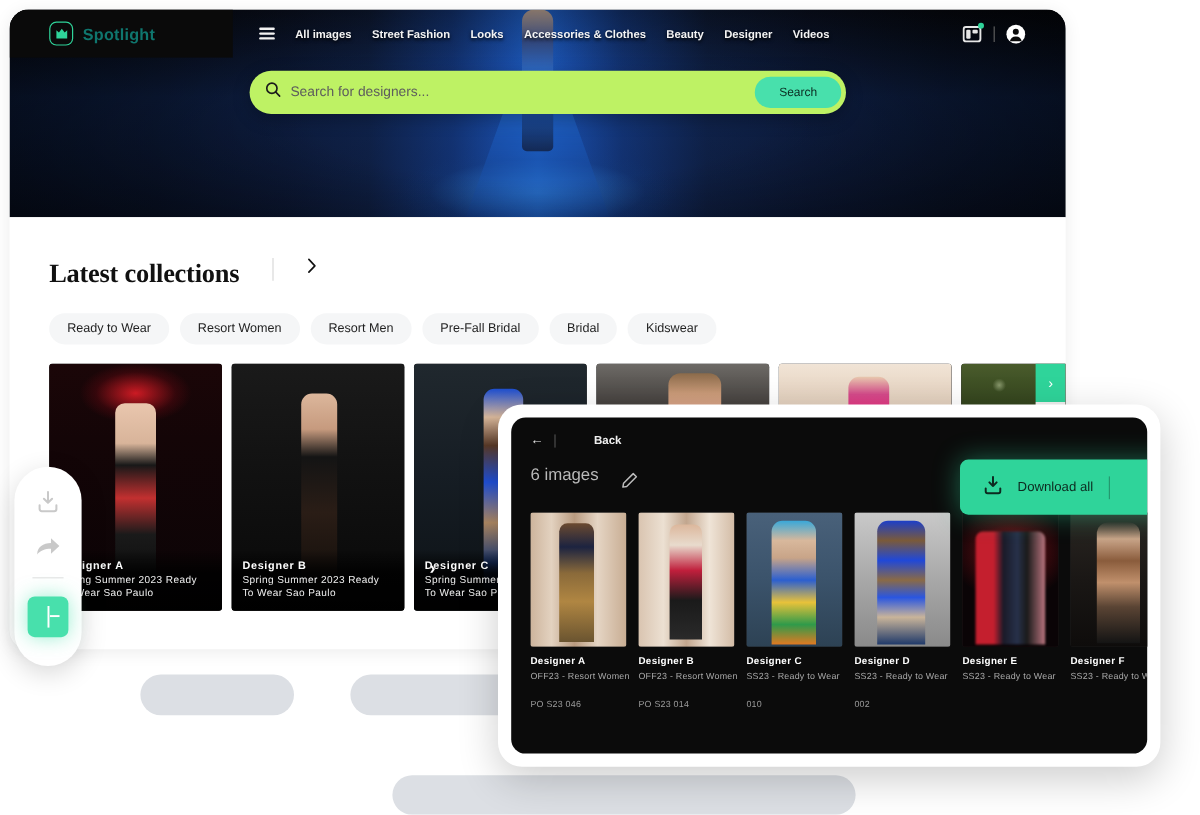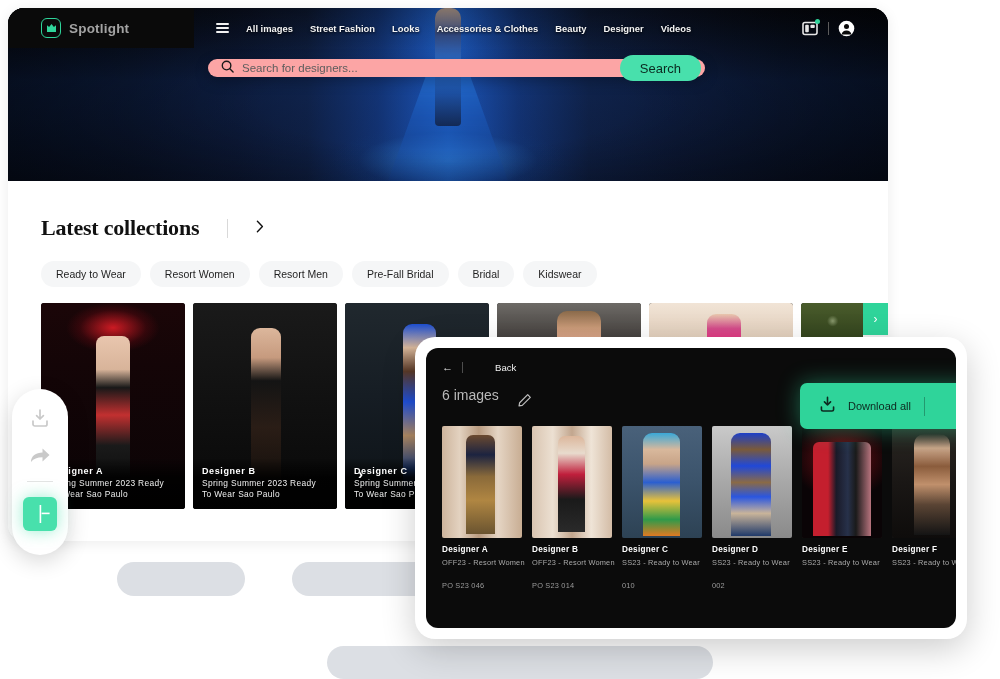--- a/index.html
+++ b/index.html
@@ -110,21 +110,21 @@
   }
   .logo-mark {
     width: 20px; height: 20px;
     border: 1.6px solid #2fd49a;
     border-radius: 6px;
     display: flex; align-items: center; justify-content: center;
     flex: 0 0 auto;
   }
   .logo-glyph { display:block; }
   .logo-text {
-    color: #a3a3a3;
+    color: #0f766e;
     font-size: 13.5px;
     font-weight: bold;
     letter-spacing: 0.2px;
   }
   .topbar-mid {
     flex: 1 1 auto;
     height: 40px;
     display: flex;
     align-items: center;
     gap: 17px;
@@ -158,22 +158,22 @@
   }
   .vdiv { width: 1px; height: 13px; background: #5c5c5c; }
   .avatar-icon { width: 17px; height: 17px; cursor: pointer; }
 
   
   .searchbar {
     position: absolute;
     left: 200px;
     top: 51px;
     width: 497px;
-    height: 18px;
-    background: #fca5a5;
+    height: 36px;
+    background: #bef264;
     border-radius: 18px;
     display: flex;
     align-items: center;
     padding: 0 4px 0 13px;
     z-index: 7;
     box-shadow: 0 4px 14px rgba(0,0,0,0.28);
   }
   .search-icon { flex: 0 0 auto; margin-right: 8px; }
   .search-input {
     flex: 1 1 auto;
@@ -186,30 +186,29 @@
   .search-input::placeholder { color: #5d5d5d; }
   .search-btn {
     flex: 0 0 auto;
     height: 26px;
     padding: 0 20px;
     border: none;
     border-radius: 14px;
     background: #48e0ac;
     color: #0a2a20;
     font-family: "Liberation Sans", sans-serif;
-    font-size: 13px;
+    font-size: 10px;
     cursor: pointer;
   }
 
   
   .win-body { position: relative; padding: 0; background:#fff; height: 360px; }
 
   .section-head {
     display: flex;
-    align-items: center;
     gap: 28px;
     padding: 34px 0 0 33px;
   }
   .section-title {
     font-family: "Liberation Serif", serif;
     font-size: 22px;
     font-weight: bold;
     color: #111111;
     letter-spacing: -0.2px;
   }
@@ -381,21 +380,21 @@
     overflow: hidden;
     position: relative;
     padding: 14px 16px 0 16px;
   }
   .back-row {
     display: flex; align-items: center; gap: 9px;
     cursor: pointer; width: max-content;
   }
   .back-arrow { color: #e8e8e8; font-size: 11px; line-height: 1; }
   .back-sep { width: 1px; height: 11px; background: #4d4d4d; }
-  .back-label { color: #f0f0f0; font-size: 9.6px; font-weight: normal; padding-left: 23px; }
+  .back-label { color: #f0f0f0; font-size: 9.6px; font-weight: bold; padding-left: 23px; }
 
   .modal-titlerow {
     display: flex;
     align-items: flex-start;
     margin-top: 9px;
   }
   .modal-title {
     font-family: "Liberation Serif", serif;
     font-size: 27px;
     font-weight: bold;

